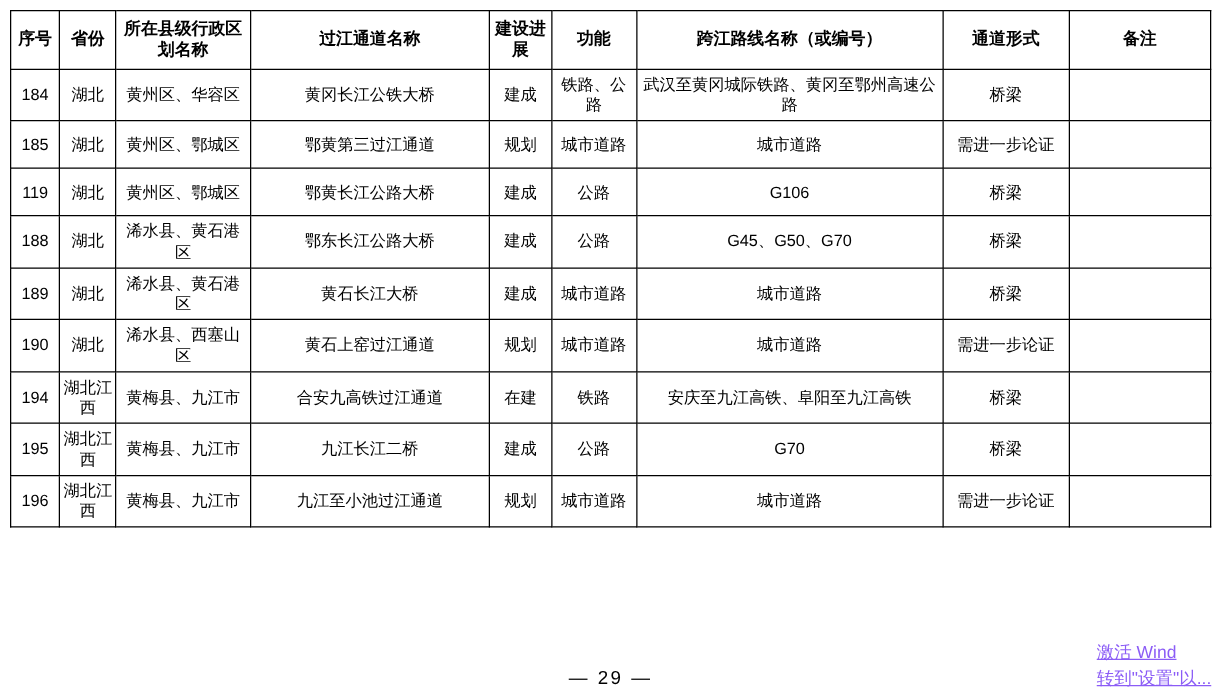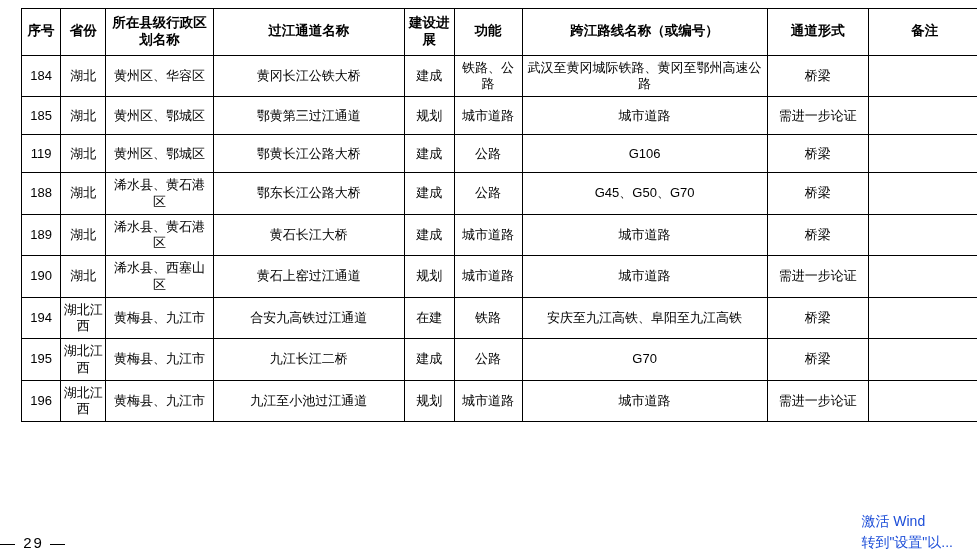--- a/index.html
+++ b/index.html
@@ -13,21 +13,21 @@
     font-family: "Liberation Sans", sans-serif;
     color: #000000;
     position: relative;
     overflow: hidden;
   }
   .page {
     position: relative;
     width: 977px;
     height: 559px;
     box-sizing: border-box;
-    padding: 8px 8px 0 21px;
+    padding: 8px 8px 0 8px;
   }
   table.doc-table {
     border-collapse: collapse;
     width: 961px;
     table-layout: fixed;
     margin: 0 auto;
   }
   table.doc-table th,
   table.doc-table td {
     border: 1px solid #000000;
@@ -57,35 +57,36 @@
 
   .row-h-1 { height: 34px; }
   .row-h-2 { height: 38px; }
   .row-h-3 { height: 50px; }
 
   .page-number {
     position: absolute;
     bottom: 8px;
     left: 0;
     width: 100%;
-    text-align: left;
+    text-align: center;
     font-size: 15px;
     letter-spacing: 2px;
     color: #000;
   }
   .watermark {
     position: absolute;
-    right: 24px;
+    right: 8px;
     bottom: 6px;
     text-align: left;
-    color: #1d4ed8;
+    color: #8b5cf6;
     font-size: 14px;
     line-height: 1.5;
     pointer-events: none;
     user-select: none;
+    text-decoration: underline;
   }
   .watermark div { white-space: nowrap; }
 </style>
 </head>
 <body>
 
 <div class="page">
 
   <table class="doc-table">
     <colgroup>

